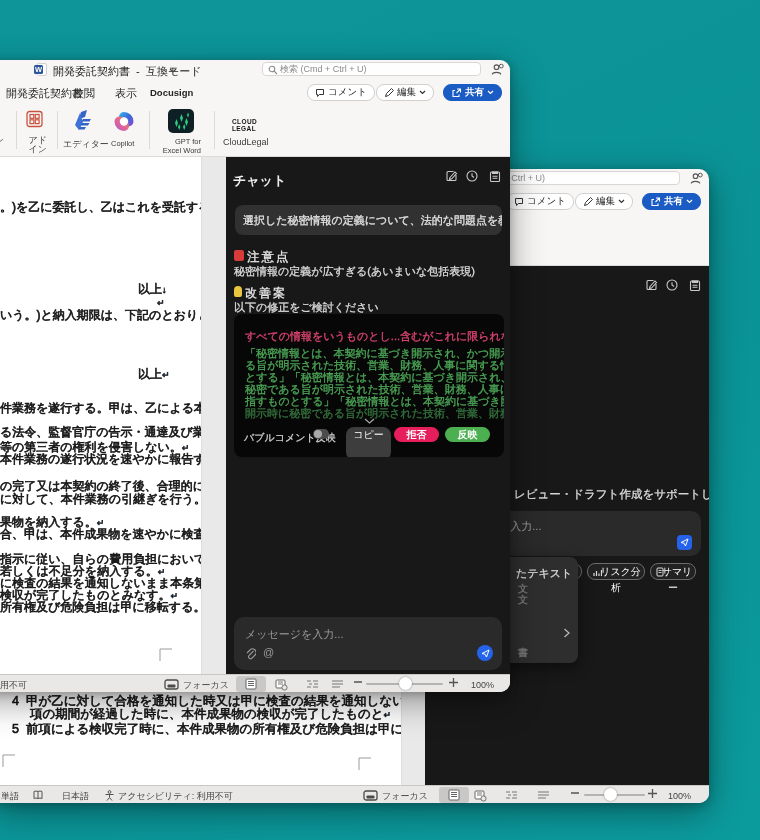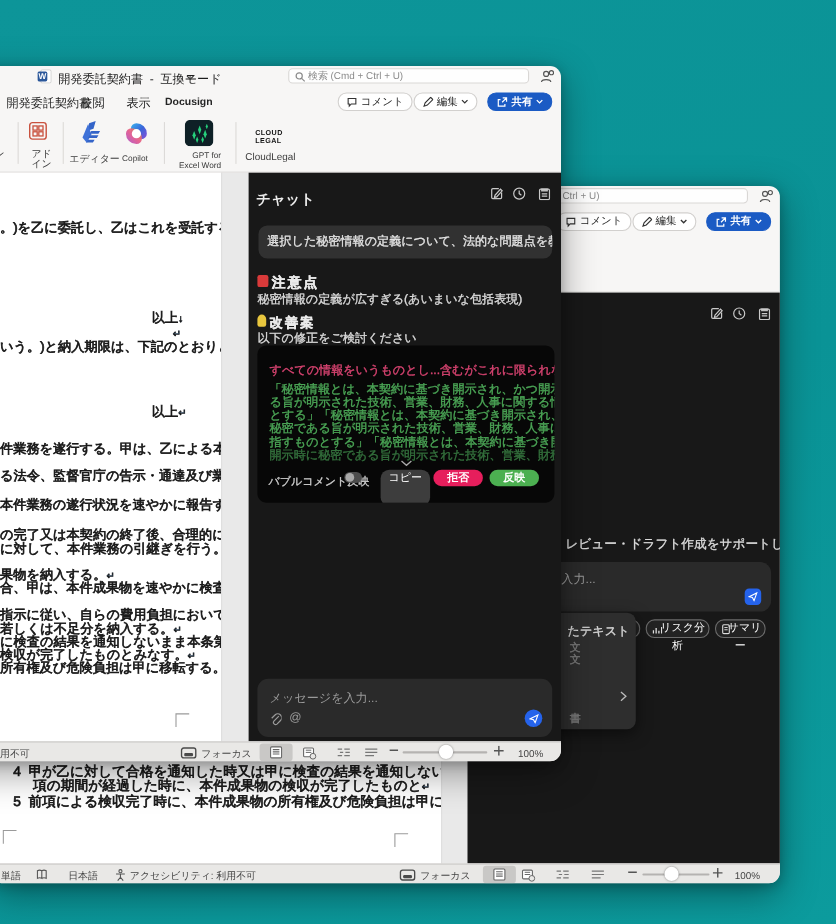--- a/index.html
+++ b/index.html
@@ -21,21 +21,21 @@
 .gutter{position:absolute;top:97px;width:25px;background:#e9e9e9;border-left:1px solid #dedede}
 .pane{position:absolute;top:97px;width:284px;background:#181818}
 .statusbar{position:absolute;left:0;bottom:0;width:100%;height:18px;background:#e9e8e6;border-top:1px solid #c9c7c5;font-size:9px;color:#444}
 .sbitem{position:absolute;top:4px}
 .docline{position:absolute;font-family:"Liberation Sans",sans-serif;font-size:12px;color:#0c0c0c;white-space:nowrap;-webkit-text-stroke:0.65px #1a1a1a}
 .ret{color:#3f7fbf;font-size:9px}
 .chat-h{position:absolute;left:7px;top:15px;font-size:13px;font-weight:bold;color:#ececec}
 .hicons{position:absolute;top:13px}
 .bubble{position:absolute;left:9px;top:48px;width:267px;height:30px;background:#313131;border-radius:8px;color:#e4e4e4;font-size:11px;line-height:30px;padding-left:8px;white-space:nowrap;overflow:hidden;-webkit-text-stroke:0.3px currentColor}
 .msg{position:absolute;left:8px;color:#dcdcdc;font-size:11px;white-space:nowrap;-webkit-text-stroke:0.3px currentColor}
-.bold{font-weight:bold;color:#eaeaea}
+.bold{font-weight:normal;color:#eaeaea}
 .block{position:absolute;left:8px;top:157px;width:270px;height:143px;background:#070707;border-radius:8px;overflow:hidden}
 .red{color:#d74370}
 .grn{color:#4aa455}
 .blkline{position:absolute;left:11px;font-size:11px;white-space:nowrap;-webkit-text-stroke:0.35px currentColor}
 .pillbtn{position:absolute;border-radius:8px;font-size:10px;color:#fff;text-align:center}
 .inputbox{position:absolute;background:#2a2a2a;border-radius:10px}
 .ph{color:#9a9a9a;font-size:11px}
 svg{display:block}
 </style></head><body>
 
@@ -288,20 +288,21 @@
     <div class="riblabel" style="left:430px;top:33px;font-size:9px;color:#3c3c3c">CloudLegal</div>
   </div>
   <div class="docarea" style="width:408px;height:517px">
     <div class="docline" style="left:207px;top:42px">。)を乙に委託し、乙はこれを受託する。</div>
     <div class="docline" style="left:345px;top:124px">以上<span class="ret">↓</span></div>
     <div class="docline" style="left:364px;top:138px"><span class="ret">↵</span></div>
     <div class="docline" style="left:207px;top:150px">いう。)と納入期限は、下記のとおりと</div>
     <div class="docline" style="left:345px;top:209px">以上<span class="ret">↵</span></div>
     <div class="docline" style="left:207px;top:243px">件業務を遂行する。甲は、乙による本件業務たたた</div>
     <div class="docline" style="left:207px;top:267px">る法令、監督官庁の告示・通達及び業</div>
+    <div class="docline" style="left:207px;top:282px">等の第三者の権利を侵害しない。<span class="ret">↵</span></div>
     <div class="docline" style="left:207px;top:294px">本件業務の遂行状況を速やかに報告するたたたた</div>
     <div class="docline" style="left:207px;top:321px">の完了又は本契約の終了後、合理的に必要たたた</div>
     <div class="docline" style="left:207px;top:334px">に対して、本件業務の引継ぎを行う。</div>
     <div class="docline" style="left:207px;top:357px">果物を納入する。<span class="ret">↵</span></div>
     <div class="docline" style="left:207px;top:369px">合、甲は、本件成果物を速やかに検査し、検たた</div>
     <div class="docline" style="left:207px;top:394px">指示に従い、自らの費用負担において、</div>
     <div class="docline" style="left:207px;top:406px">若しくは不足分を納入する。<span class="ret">↵</span></div>
     <div class="docline" style="left:207px;top:418px">に検査の結果を通知しないまま本条第2</div>
     <div class="docline" style="left:207px;top:430px">検収が完了したものとみなす。<span class="ret">↵</span></div>
     <div class="docline" style="left:207px;top:442px">所有権及び危険負担は甲に移転する。</div>

